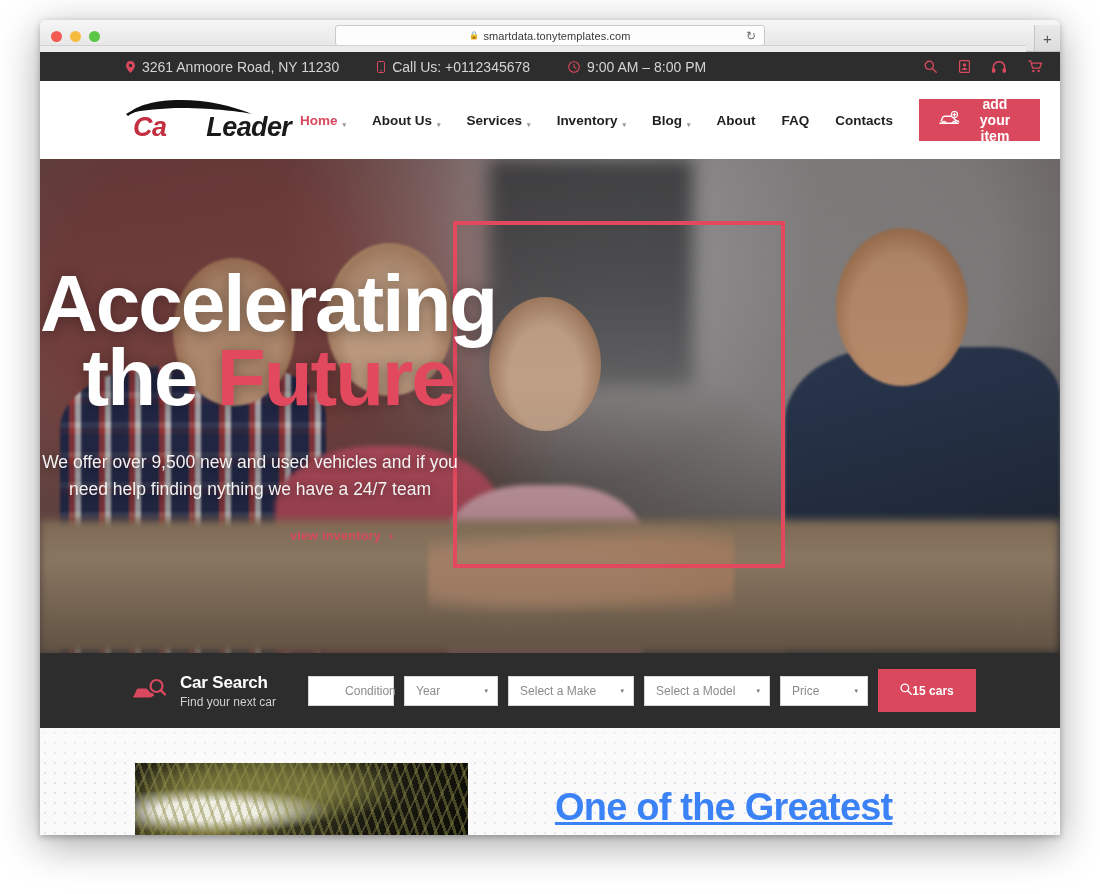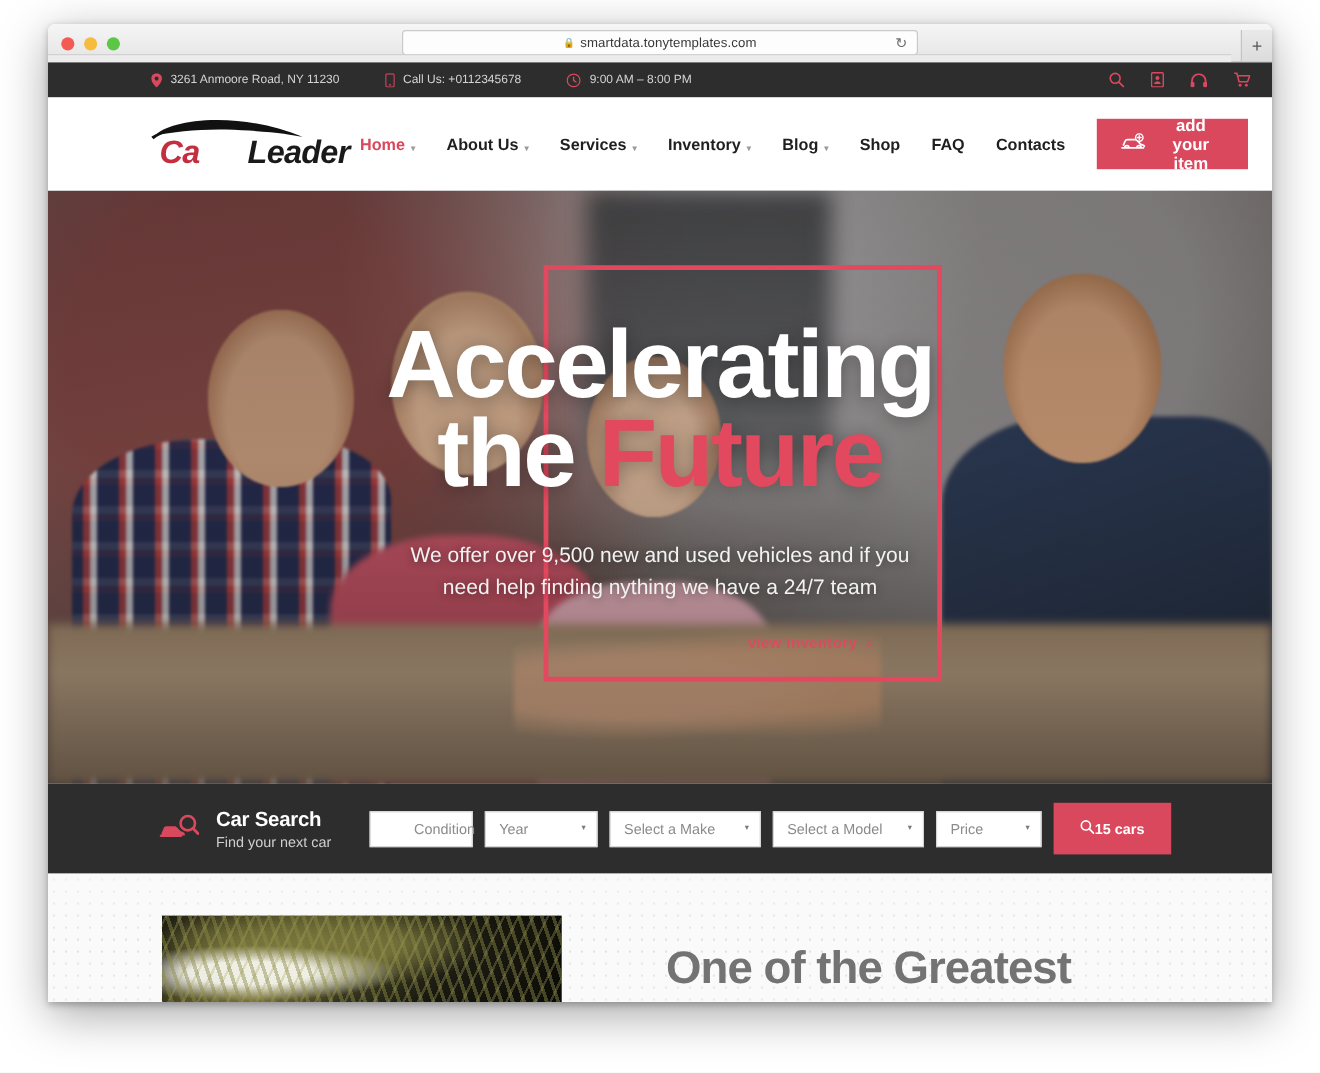--- a/index.html
+++ b/index.html
@@ -69,21 +69,21 @@
   
   #topbar {
     height: 29px;
     background: #2d2d2d;
     display: flex; align-items: center;
     padding: 0 18px 0 86px;
     position: relative;
   }
   .topbar-item {
     display: flex; align-items: center; gap: 7px;
-    color: #d4d4d4; font-size: 10px; white-space: nowrap;
+    color: #d4d4d4; font-size: 14px; white-space: nowrap;
     margin-right: 38px;
   }
   .topbar-item .ti-icon { color: #d9485d; display: flex; align-items: center; }
   .topbar-spacer { flex: 1; }
   #topbar-icons { display: flex; align-items: center; gap: 22px; }
   #topbar-icons .tb-ic { color: #d9485d; display: flex; align-items: center; cursor: pointer; }
 
   
   #header {
     height: 78px;
@@ -226,21 +226,21 @@
     border: 4px solid #e2485e;
   }
   #hero-frame::after {
     content: ""; position: absolute;
     left: 104px; bottom: -4px; width: 120px; height: 4px;
     background: rgba(0,0,0,0);
   }
 
   #hero-content {
     position: absolute; inset: 0;
-    display: flex; flex-direction: column; align-items: center;
+    display: flex; flex-direction: column; align-items: flex-start;
     padding-top: 108px;
     text-align: center;
   }
   #hero-title {
     font-size: 80px; font-weight: 700; line-height: .93;
     letter-spacing: -2px; color: #fff;
     text-shadow: 0 2px 14px rgba(0,0,0,.32);
   }
   #hero-title .accent { color: #e2485e; }
   #hero-sub {
@@ -319,22 +319,22 @@
     box-shadow: inset 0 0 24px rgba(0,0,0,.55);
   }
   #below-photo::after {
     content: ""; position: absolute; inset: 0;
     background:
       repeating-linear-gradient(72deg, rgba(140,138,70,.45) 0 3px, rgba(20,20,12,0) 3px 9px),
       repeating-linear-gradient(-64deg, rgba(175,170,95,.3) 0 2px, rgba(20,20,12,0) 2px 11px);
   }
   #below-heading {
     position: absolute; left: 515px; top: 58px;
-    font-size: 38px; font-weight: 700; color: #737373;
-    letter-spacing: -.8px; white-space: nowrap;
+    font-size: 38px; font-weight: 700; color: #3b82f6;
+    letter-spacing: -.8px; white-space: nowrap; text-decoration: underline;
   }
 </style>
 </head>
 <body>
 
 <div id="browser-window">
 
   <div id="chrome-bar">
     <div class="traffic-lights">
       <div class="light red"></div>
@@ -443,21 +443,21 @@
         </div>
         <div class="nav-item">
           <span>Inventory</span>
           <span class="nav-caret">▾</span>
         </div>
         <div class="nav-item">
           <span>Blog</span>
           <span class="nav-caret">▾</span>
         </div>
         <div class="nav-item">
-          <span>Shop</span>
+          <span>About</span>
         </div>
         <div class="nav-item">
           <span>FAQ</span>
         </div>
         <div class="nav-item">
           <span>Contacts</span>
         </div>
       </div>
 
       <button id="add-item-btn">

